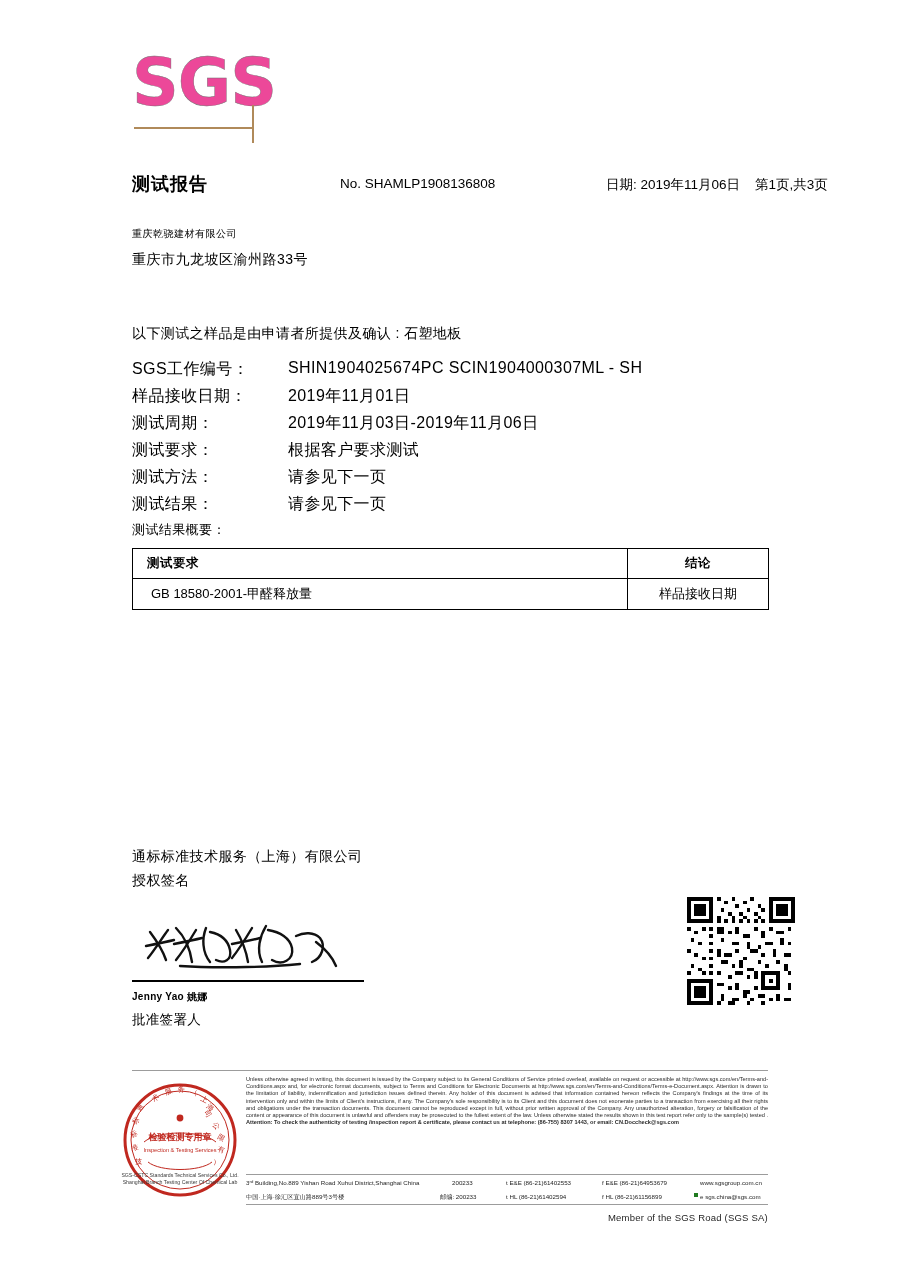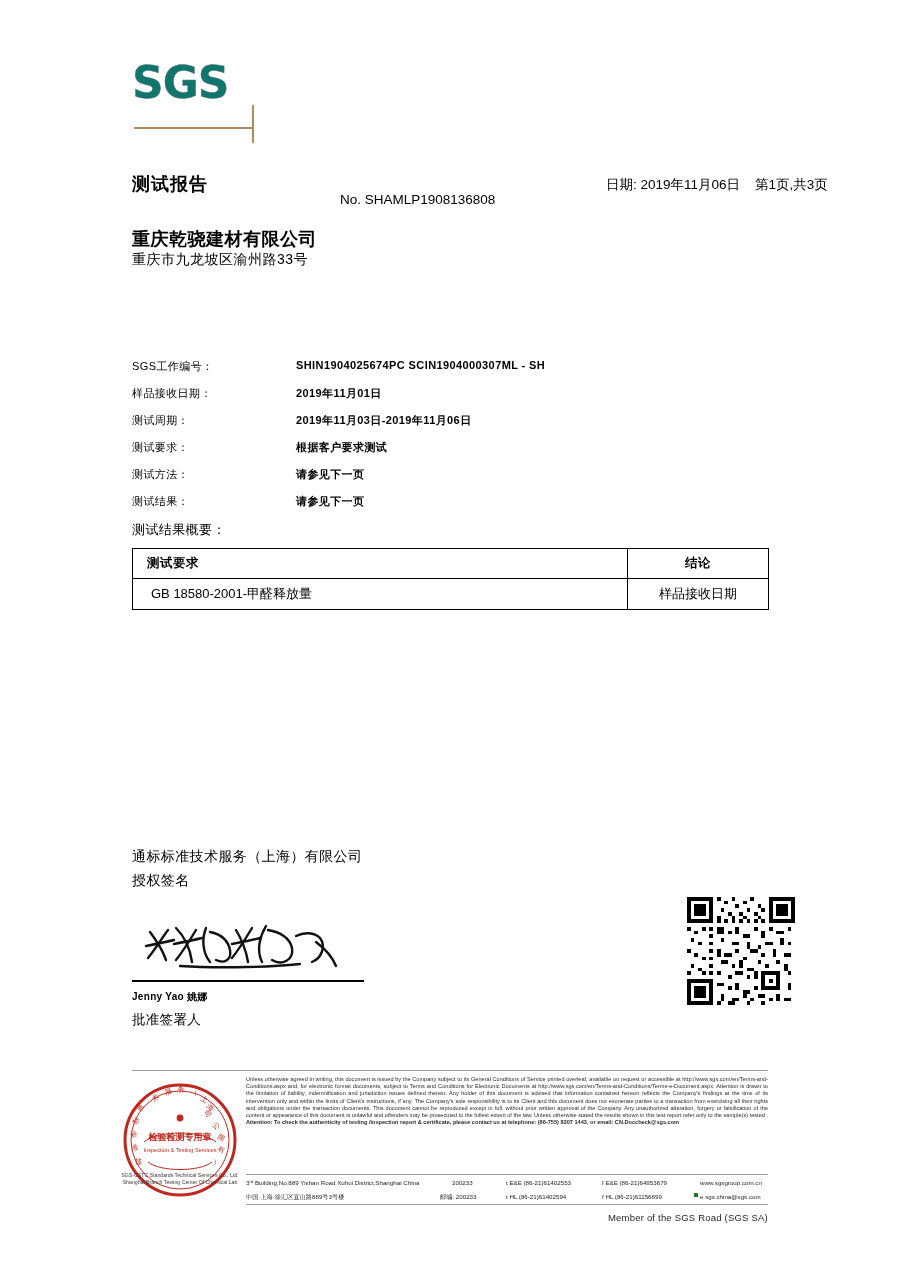--- a/index.html
+++ b/index.html
@@ -23,23 +23,23 @@
   
   .logo-wrap {
     position: absolute;
     left: 132px;
     top: 52px;
     width: 260px;
   }
   .logo-text {
     font-family: "DejaVu Sans", sans-serif;
     font-weight: bold;
-    font-size: 44px;
+    font-size: 65px;
     letter-spacing: -1px;
-    color: #0f766e;
+    color: #ec4899;
     line-height: 62px;
     -webkit-text-stroke: 0.4px #6f6f6f;
   }
   .logo-rule {
     position: absolute;
     left: 134px;
     top: 127px;
     width: 118px;
     height: 2px;
     background: #b08a5a;
@@ -60,43 +60,41 @@
     top: 172px;
     font-size: 18px;
     font-weight: bold;
     letter-spacing: 1px;
   }
   .report-no {
     position: absolute;
     left: 340px;
     top: 176px;
     font-size: 13.5px;
-    margin-top: 16px;
   }
   .report-date {
     position: absolute;
     left: 606px;
     top: 176px;
     font-size: 13.5px;
   }
   .report-pages {
     position: absolute;
     left: 755px;
     top: 176px;
     font-size: 13.5px;
   }
 
   
   .client-name {
     position: absolute;
     left: 132px;
     top: 227px;
-    font-size: 18px;
+    font-size: 10px;
     letter-spacing: 0.5px;
-    font-weight: bold;
   }
   .client-addr {
     position: absolute;
     left: 132px;
     top: 251px;
     font-size: 14px;
     letter-spacing: 0.5px;
   }
 
   
@@ -104,27 +102,27 @@
     position: absolute;
     left: 132px;
     top: 325px;
     font-size: 14px;
     letter-spacing: 0.4px;
   }
 
   
   .field {
     position: absolute;
-    font-size: 11px;
+    font-size: 16px;
     letter-spacing: 0.4px;
     white-space: nowrap;
     text-align: right;
   }
   .field-label { left: 132px; }
-  .field-value { left: 296px; font-weight: bold; }
+  .field-value { left: 288px; }
 
   .r0 { top: 359px; }
   .r1 { top: 386px; }
   .r2 { top: 413px; }
   .r3 { top: 440px; }
   .r4 { top: 467px; }
   .r5 { top: 494px; }
 
   .summary-label {
     position: absolute;
@@ -332,20 +330,21 @@
 
   <div class="doc-title">测试报告</div>
   <div class="report-no">No. SHAMLP1908136808</div>
   <div class="report-date">日期: 2019年11月06日</div>
   <div class="report-pages">第1页,共3页</div>
 
   <div class="client-name">重庆乾骁建材有限公司</div>
   <div class="client-addr">重庆市九龙坡区渝州路33号</div>
   <div class="ghost"></div>
 
+  <div class="sample-statement">以下测试之样品是由申请者所提供及确认 : 石塑地板</div>
 
   <div class="field field-label r0">SGS工作编号：</div>
   <div class="field field-value r0">SHIN1904025674PC SCIN1904000307ML - SH</div>
 
   <div class="field field-label r1">样品接收日期：</div>
   <div class="field field-value r1">2019年11月01日</div>
 
   <div class="field field-label r2">测试周期：</div>
   <div class="field field-value r2">2019年11月03日-2019年11月06日</div>
 

